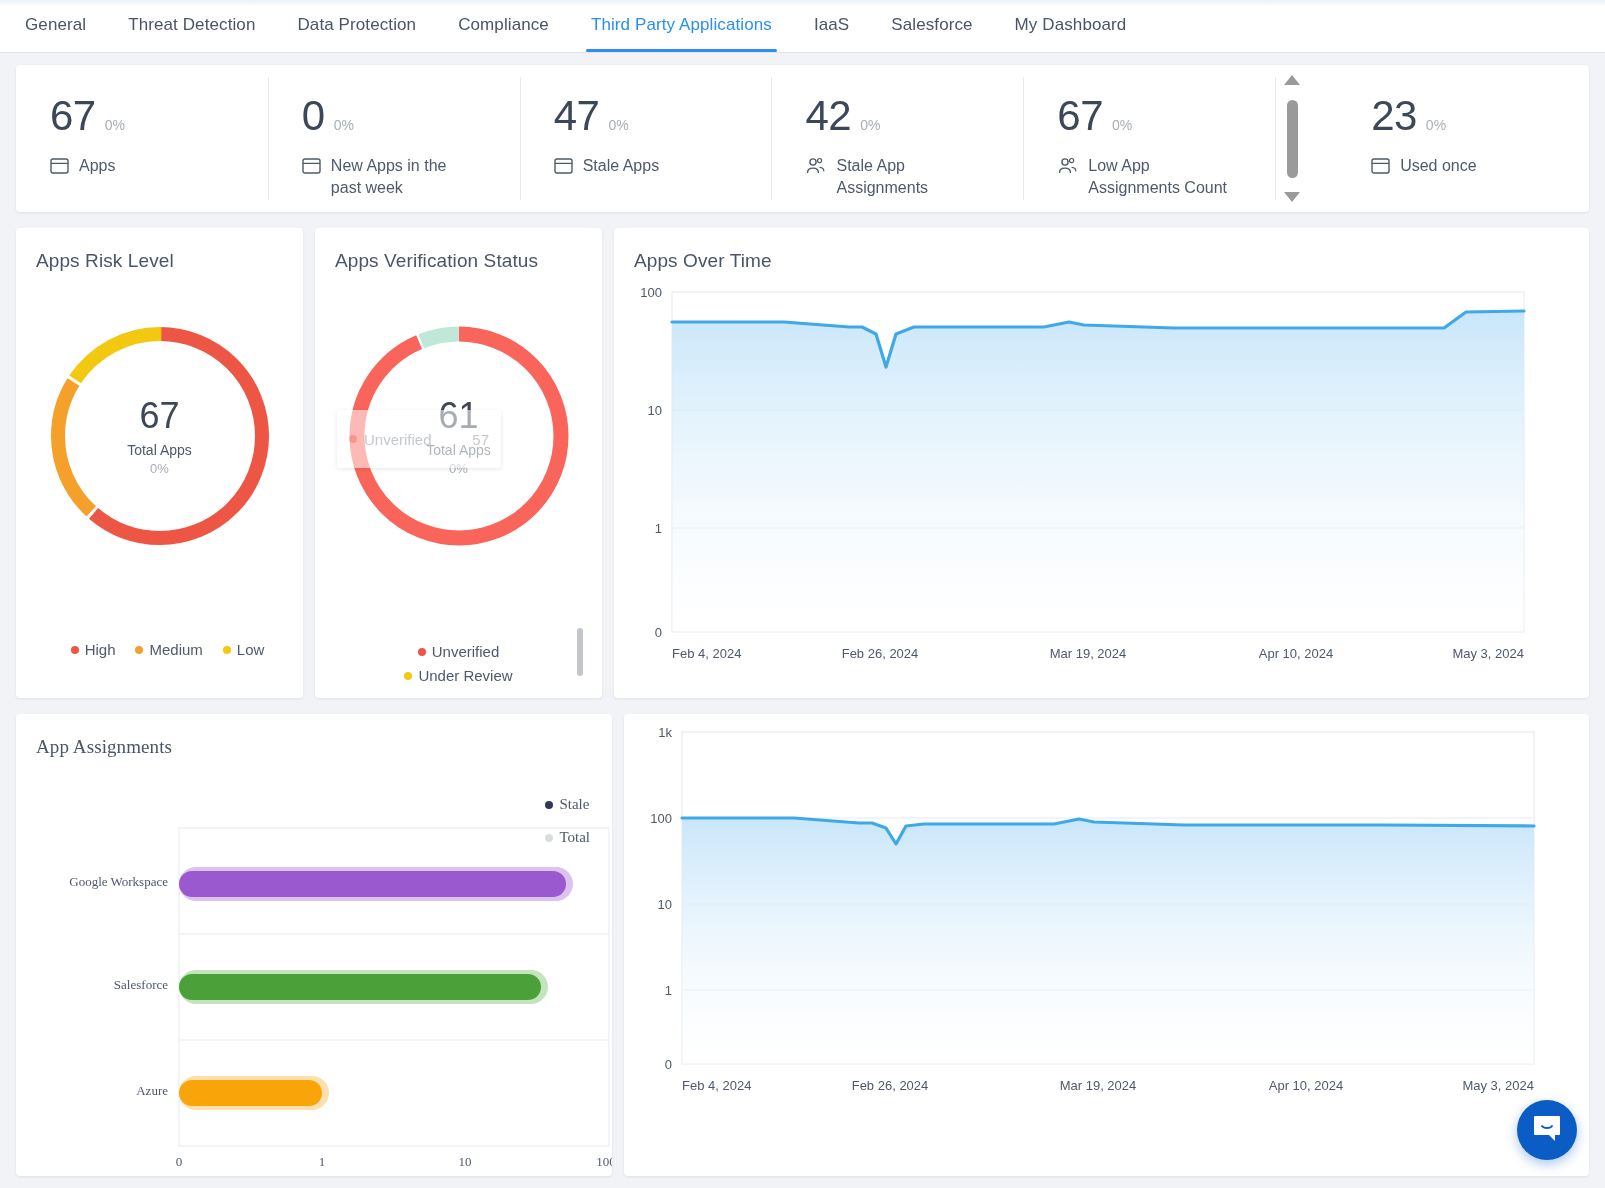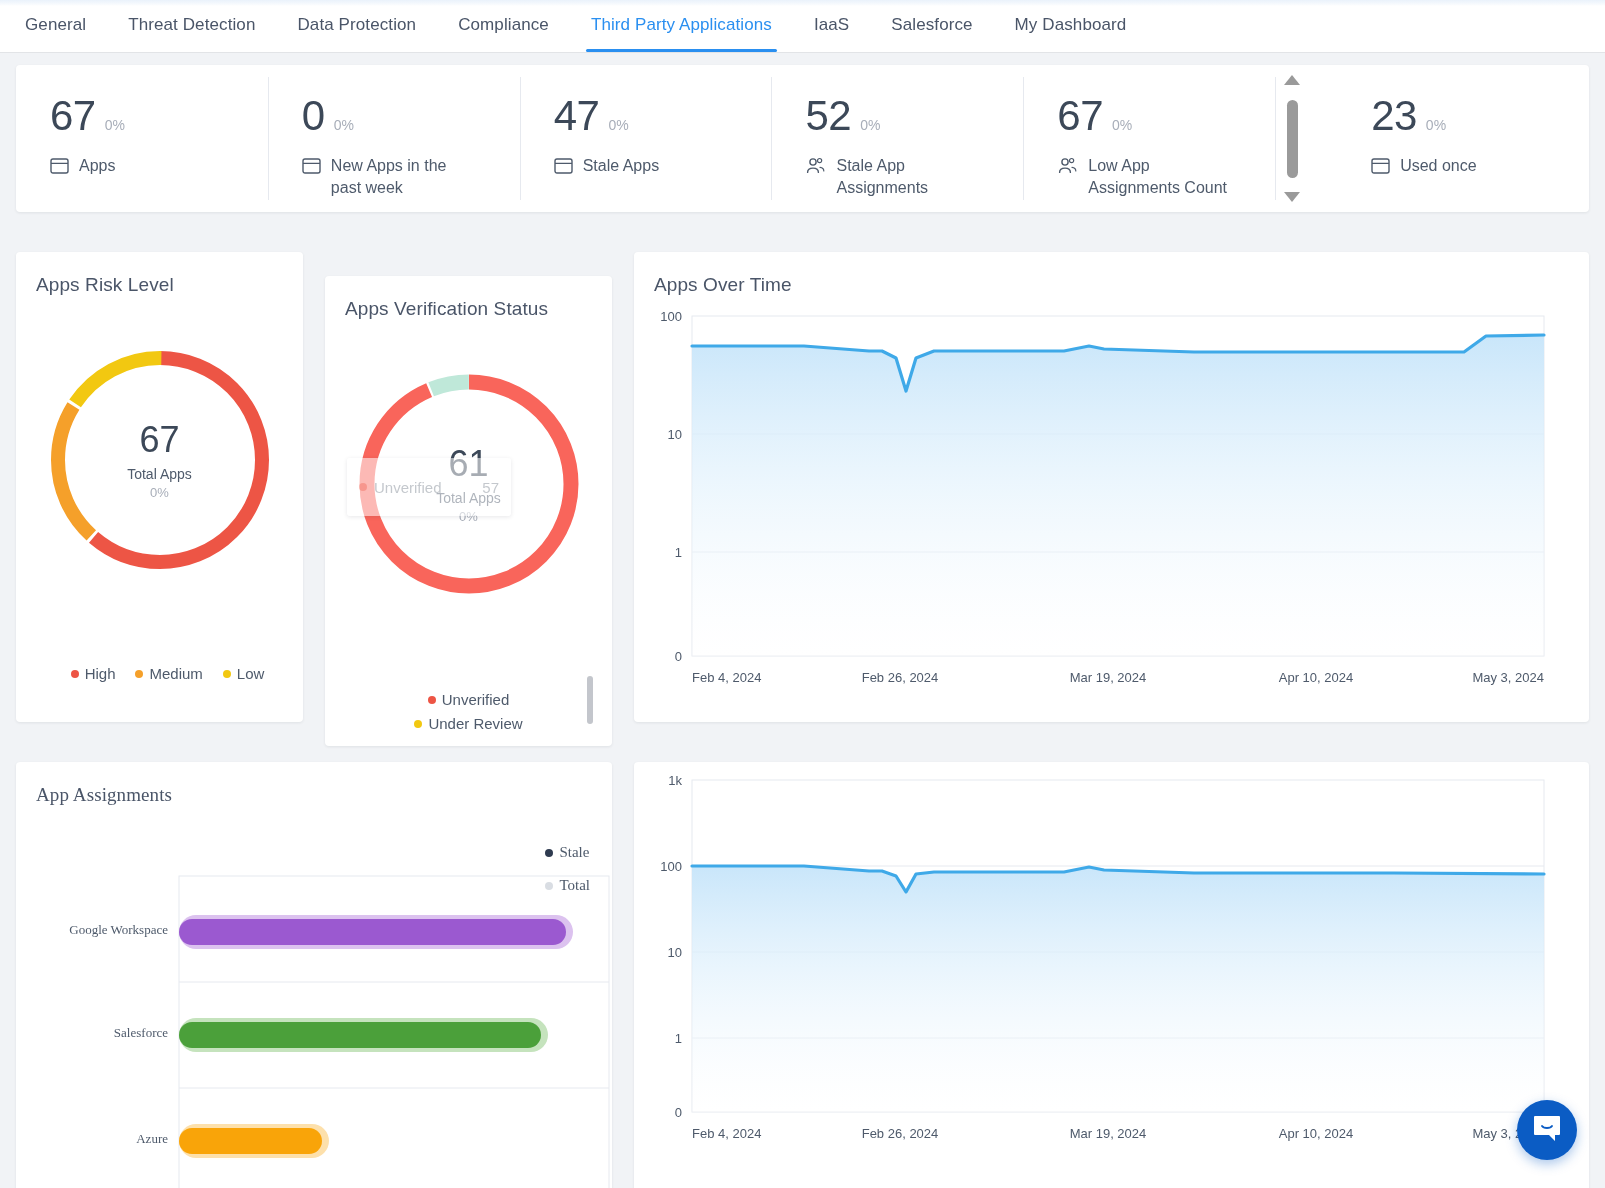--- a/index.html
+++ b/index.html
@@ -60,30 +60,30 @@
     justify-content:space-between;padding:4px 0;z-index:5;
   }
   .kpi-scroll .arrow-up,.kpi-scroll .arrow-dn{
     width:0;height:0;border-left:8px solid transparent;border-right:8px solid transparent;
   }
   .kpi-scroll .arrow-up{border-bottom:10px solid #9a9a9a;}
   .kpi-scroll .arrow-dn{border-top:10px solid #9a9a9a;}
   .kpi-scroll .thumb{width:11px;flex:0 0 78px;background:#9a9a9a;border-radius:6px;margin:6px 0;}
 
   
-  .row{display:flex;gap:22px;margin:16px 16px 0 16px;align-items:center;}
+  .row{display:flex;gap:12px;margin:16px 16px 0 16px;}
   .card{
     background:#fff;border-radius:4px;box-shadow:0 1px 3px rgba(16,24,40,.08);
     position:relative;overflow:hidden;
   }
   .card-title{
     font-size:19px;color:#4a5568;font-weight:400;padding:22px 0 0 20px;letter-spacing:.1px;
   }
   .c-risk{width:287px;height:470px;}
-  .c-verify{width:287px;height:470px;margin-top:48px;}
+  .c-verify{width:287px;height:470px;}
   .c-overtime{flex:1 1 auto;height:470px;}
   .c-assign{width:596px;height:462px;font-family:Liberation Serif, serif;}
   .c-assignover{flex:1 1 auto;height:462px;}
 
   
   .donut-holder{position:relative;height:300px;display:flex;align-items:center;justify-content:center;margin-top:14px;}
   .donut-center{
     position:absolute;top:50%;left:50%;transform:translate(-50%,-50%);
     text-align:center;pointer-events:none;
   }
@@ -181,21 +181,21 @@
               <rect x="1" y="2" width="17" height="14" rx="2" fill="none" stroke="#4e5a6b" stroke-width="1.4"></rect>
               <line x1="1" y1="6.4" x2="18" y2="6.4" stroke="#4e5a6b" stroke-width="1.4"></line>
             </svg>
         </span>
         <span class="kpi-label">Stale Apps</span>
       </div>
     </div>
 
     <div class="kpi">
       <div class="kpi-num-row">
-        <span class="kpi-num">52</span>
+        <span class="kpi-num">42</span>
         <span class="kpi-pct">0%</span>
       </div>
       <div class="kpi-label-row">
         <span class="kpi-icon">
           <svg width="21" height="18" viewBox="0 0 21 18">
               <circle cx="8" cy="5" r="3.1" fill="none" stroke="#4e5a6b" stroke-width="1.4"></circle>
               <circle cx="14.6" cy="3.6" r="2.1" fill="none" stroke="#4e5a6b" stroke-width="1.2"></circle>
               <path d="M2.6 15.4c0-2.7 2.4-4.3 5.4-4.3s5.4 1.6 5.4 4.3" fill="none" stroke="#4e5a6b" stroke-width="1.4" stroke-linecap="round"></path>
               <path d="M15 10.4c2.2.2 3.8 1.6 3.8 3.6" fill="none" stroke="#4e5a6b" stroke-width="1.2" stroke-linecap="round"></path>
             </svg>

